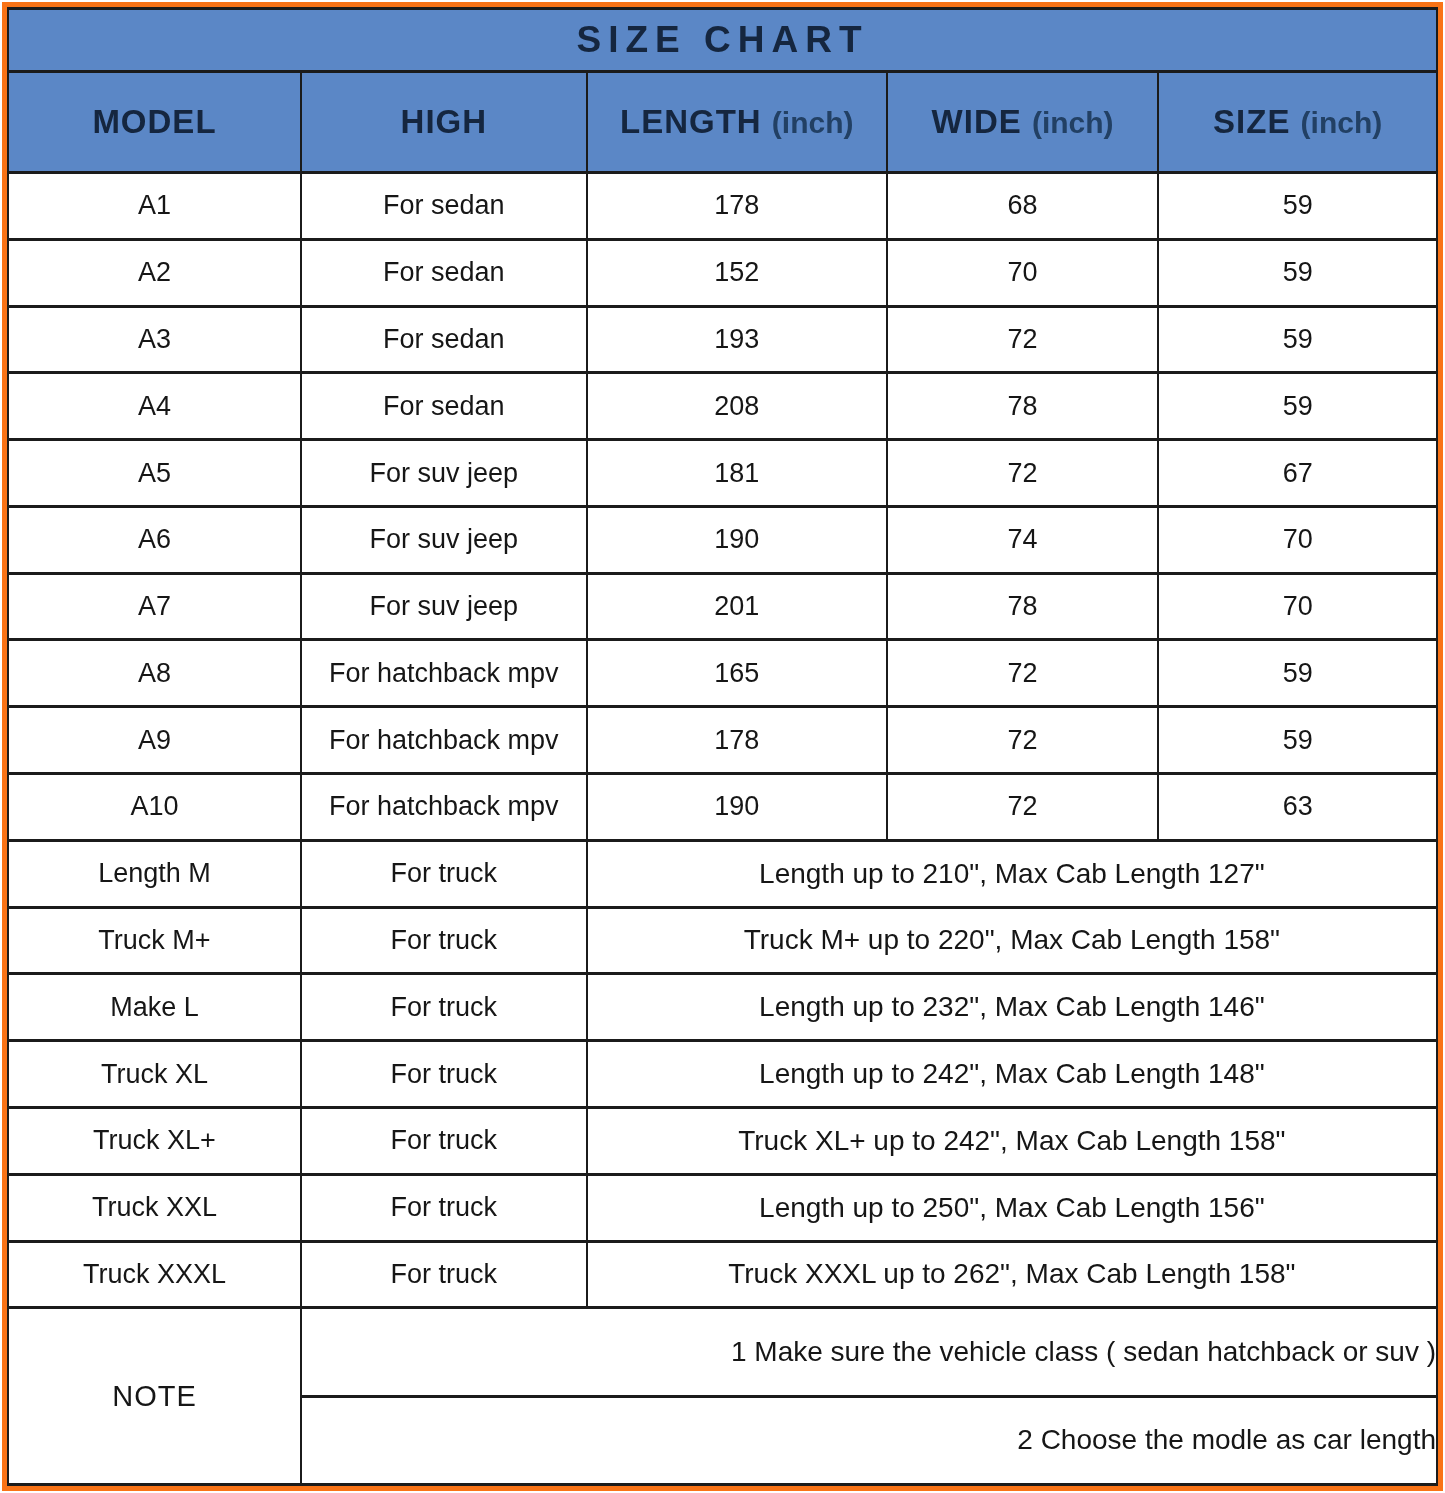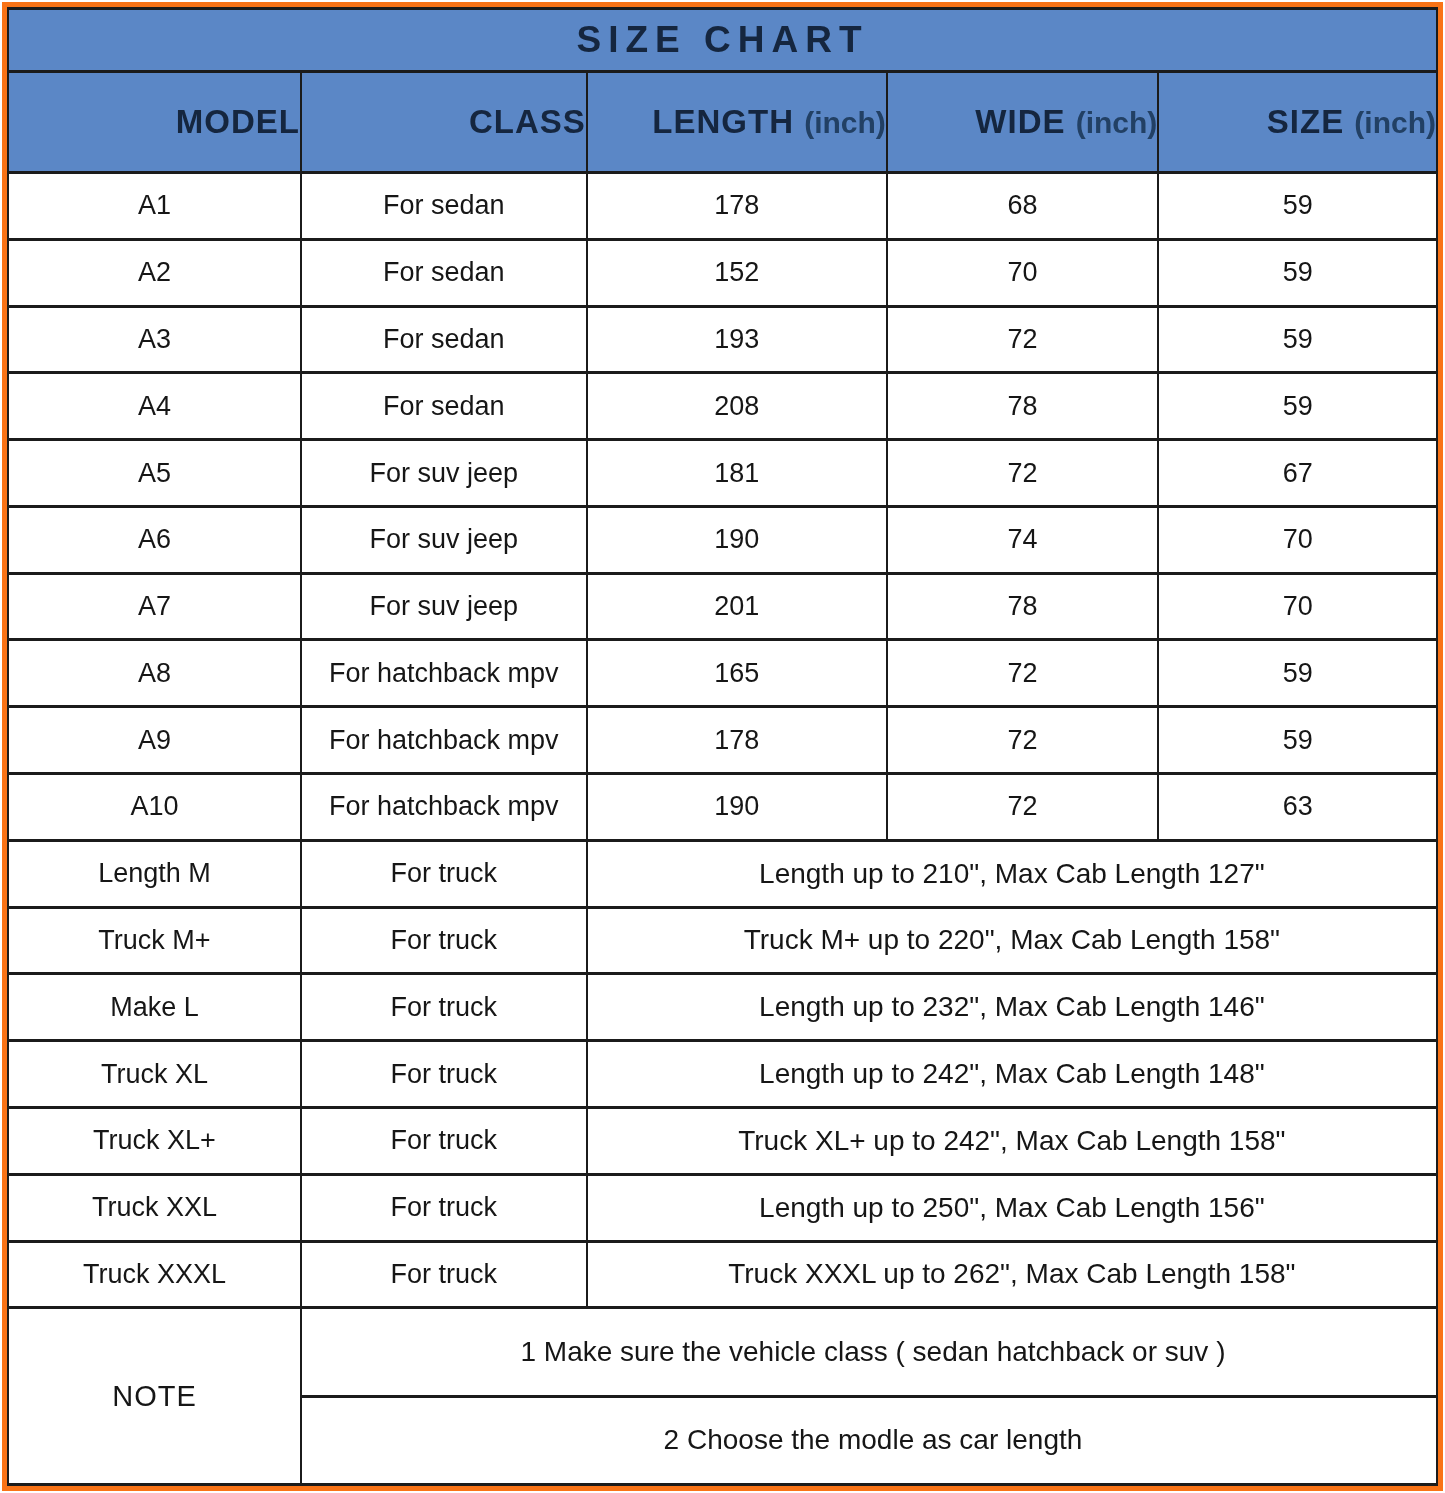--- a/index.html
+++ b/index.html
@@ -45,21 +45,20 @@
     letter-spacing: 7px;
     border-bottom: 2px solid #3a62a0;
   }
   tr.header-row th {
     background: var(--header-bg, #5b87c6);
     color: var(--header-text, #15263f);
     height: 98px;
     font-size: 33px;
     font-weight: bold;
     letter-spacing: 1px;
-    text-align: right;
   }
   tr.header-row .unit {
     font-weight: bold;
     font-size: 30px;
     letter-spacing: 0;
     color: #224064;
   }
   tr.data-row {
     height: 56px;
     font-size: 27px;
@@ -68,21 +67,21 @@
     font-size: 28px;
   }
   tr.note-row {
     height: 74px;
   }
   td.note-label {
     font-size: 29px;
     letter-spacing: 1px;
   }
   td.note-text {
-    text-align: center;
+    text-align: right;
     padding-left: 8px;
     font-size: 28px;
   }
 </style>
 </head>
 <body>
 
 <div class="frame">
   <table class="size-chart">
     <colgroup>
@@ -91,21 +90,21 @@
       <col style="width:21.0%">
       <col style="width:19.0%">
       <col style="width:19.5%">
     </colgroup>
     <thead>
       <tr class="title-row">
         <th colspan="5">SIZE CHART</th>
       </tr>
       <tr class="header-row">
         <th><span>MODEL</span></th>
-        <th><span>CLASS</span></th>
+        <th><span>HIGH</span></th>
         <th><span>LENGTH</span> <span class="unit">(inch)</span></th>
         <th><span>WIDE</span> <span class="unit">(inch)</span></th>
         <th><span>SIZE</span> <span class="unit">(inch)</span></th>
       </tr>
     </thead>
     <tbody>
       <tr class="data-row">
         <td>A1</td>
         <td>For sedan</td>
         <td>178</td>

